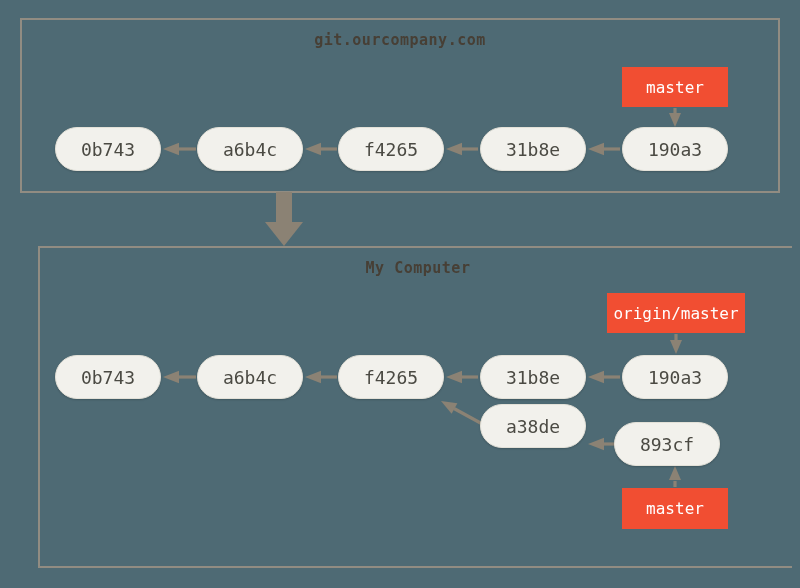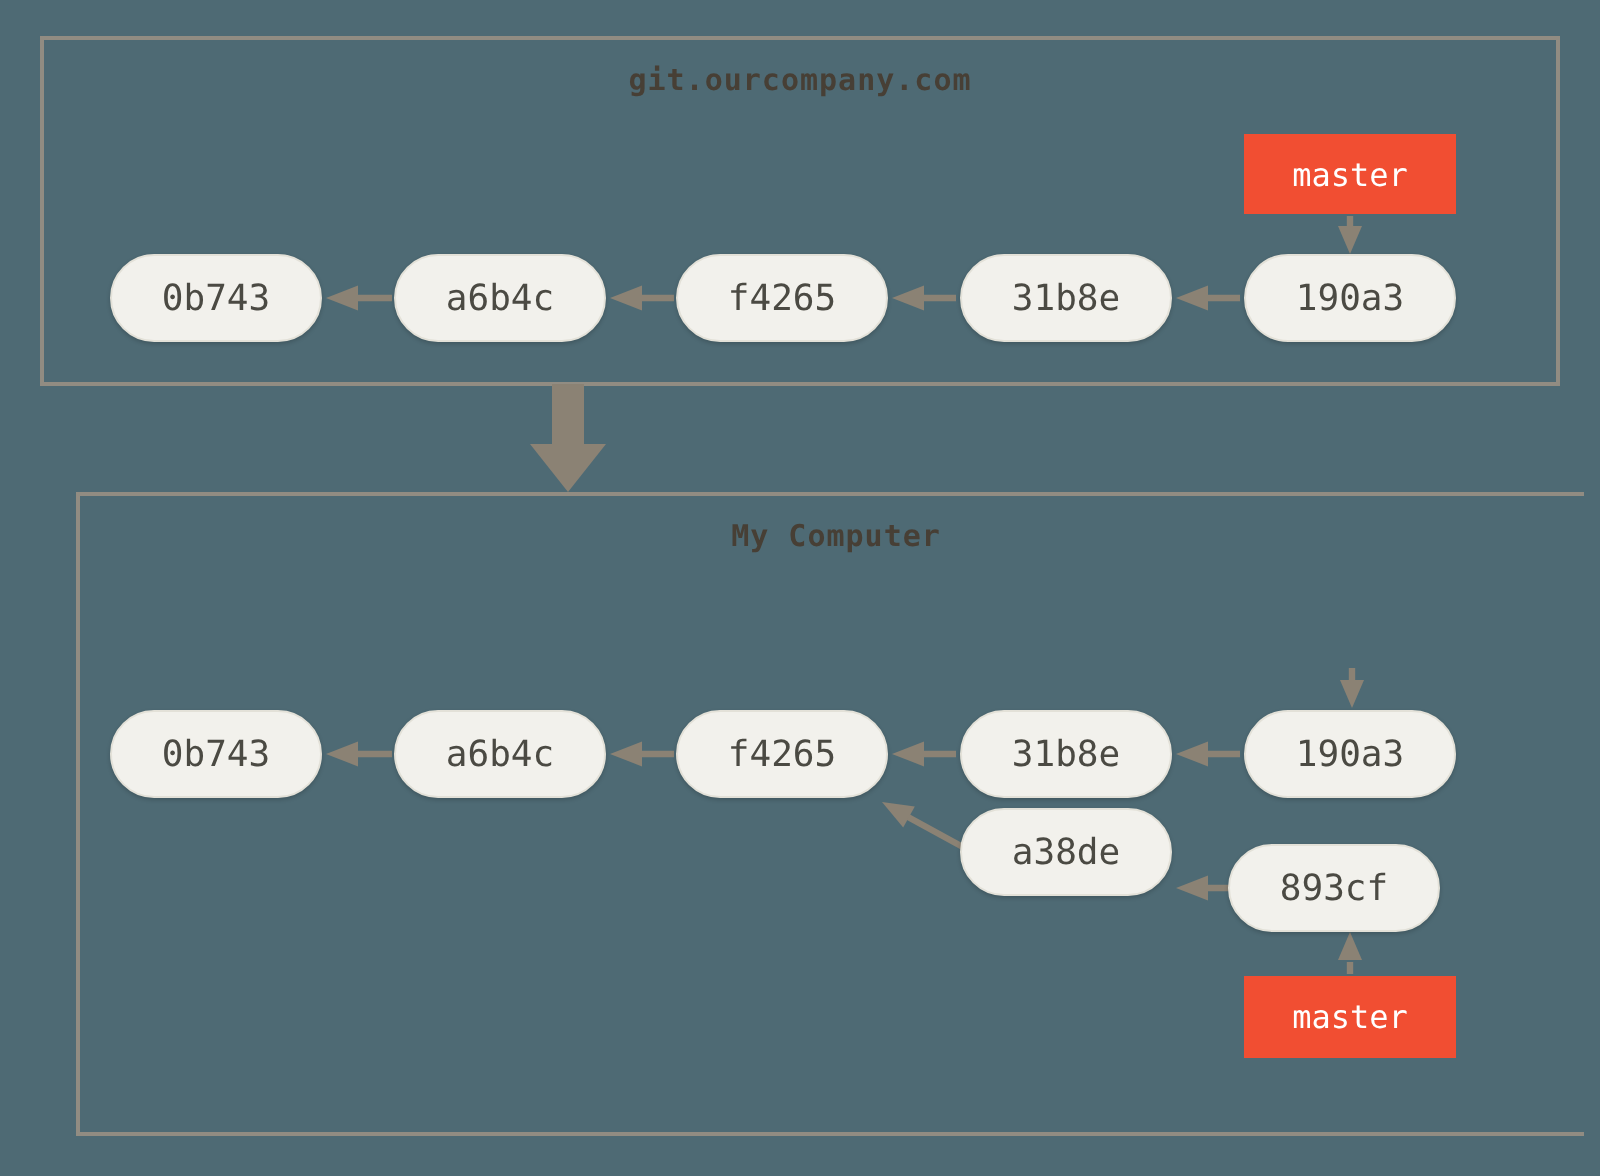--- a/index.html
+++ b/index.html
@@ -153,16 +153,17 @@
 
   <div class="commit" style="left:55px;top:355px">0b743</div>
   <div class="commit" style="left:197px;top:355px">a6b4c</div>
   <div class="commit" style="left:338px;top:355px">f4265</div>
   <div class="commit" style="left:480px;top:355px">31b8e</div>
   <div class="commit" style="left:622px;top:355px">190a3</div>
 
   <div class="commit" style="left:480px;top:404px">a38de</div>
   <div class="commit" style="left:614px;top:422px">893cf</div>
 
+  <div class="branch-label" style="left:607px;top:293px;width:138px;height:40px">origin/master</div>
 
   <div class="branch-label" style="left:622px;top:488px;width:106px;height:41px">master</div>
 
 </div>
 
 </body></html>

